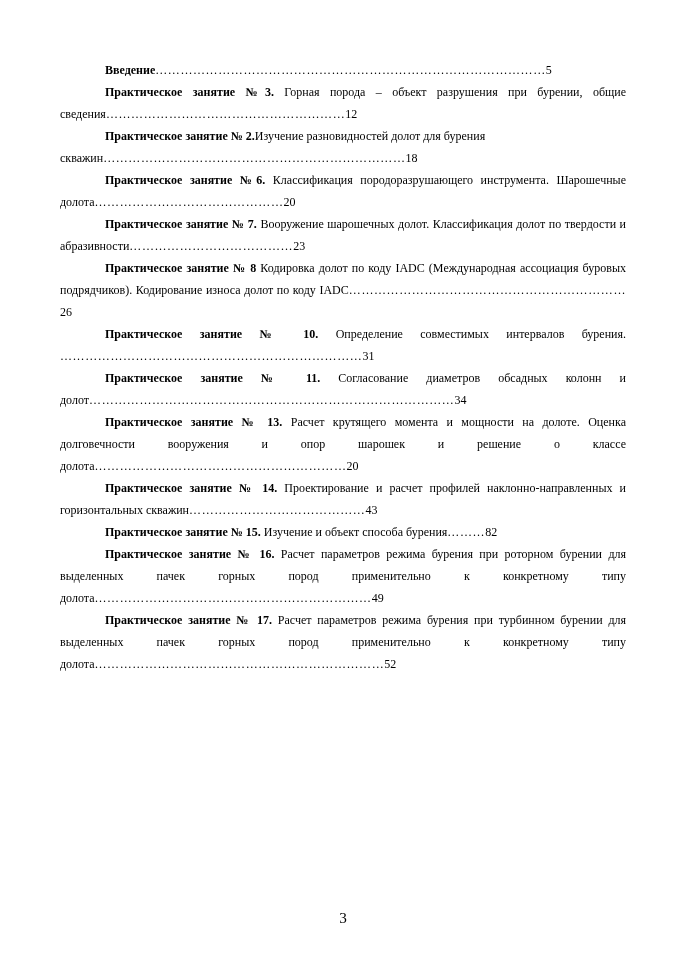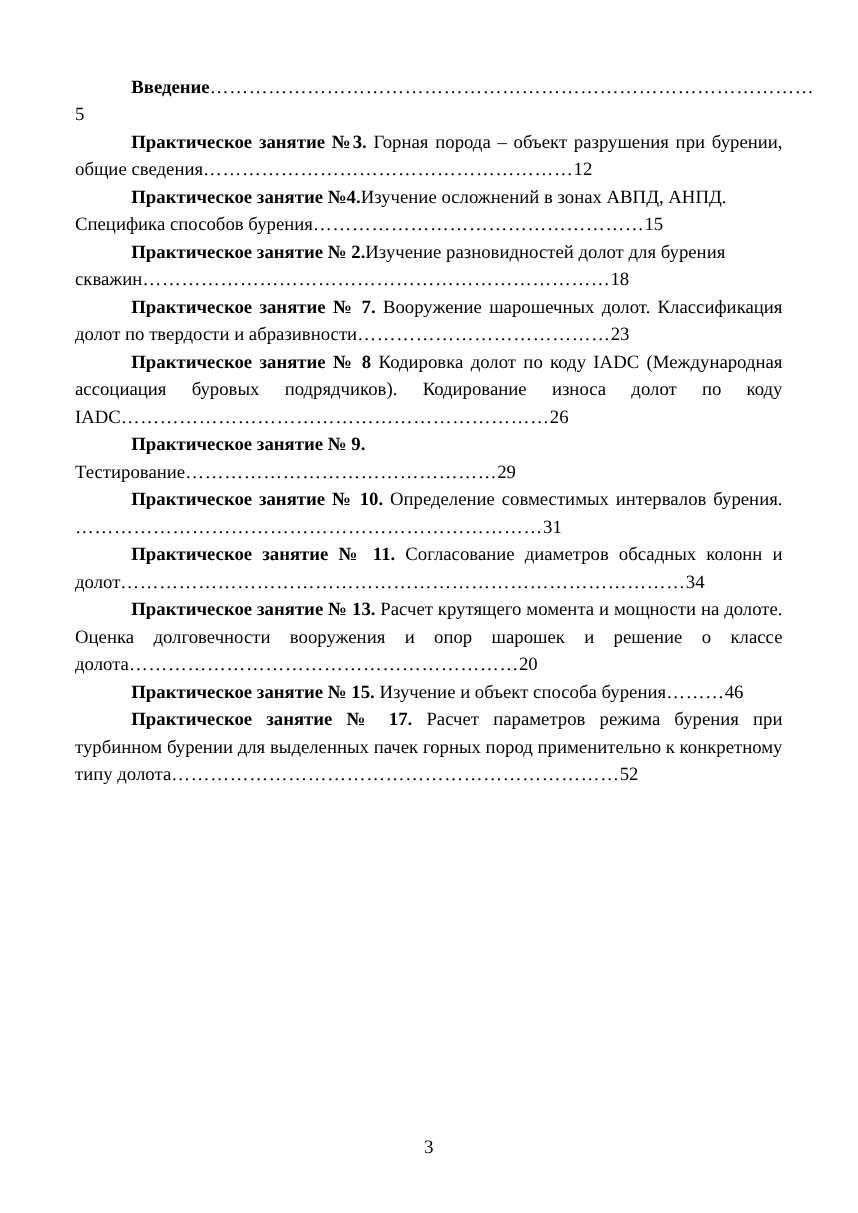--- a/index.html
+++ b/index.html
@@ -29,21 +29,21 @@
     position: absolute;
     left: 60px;
     top: 59px;
     width: 566px;
   }
 
   
   .toc-entry {
     margin: 0;
     padding: 0;
-    font-size: 15px;
+    font-size: 12px;
     line-height: 22px;
     text-align: justify;
     text-justify: inter-word;
     text-indent: 45px;
     word-spacing: normal;
     hyphens: none;
   }
 
   
   .toc-entry .title {
@@ -82,27 +82,28 @@
   }
 </style>
 </head>
 <body>
 
 <div id="page">
 
   <div id="toc">
       <p class="toc-entry no-justify"><span class="title">Введение</span><span class="leader">…………………………………………………………………………………</span><span class="page">5</span></p>
       <p class="toc-entry"><span class="title">Практическое занятие №3.</span><span> </span><span class="desc">Горная порода – объект разрушения при бурении, общие сведения</span><span class="leader">…………………………………………………</span><span class="page">12</span></p>
-      <p class="toc-entry no-justify"><span class="title">Практическое занятие №4.</span><span class="desc">Изучение осложнений в зонах АВПД, АНПД. Специфика способов бурения</span><span class="leader">……………………………………………</span><span class="page">15</span></p>
       <p class="toc-entry no-justify"><span class="title">Практическое занятие № 2.</span><span class="desc">Изучение разновидностей долот для бурения скважин</span><span class="leader">………………………………………………………………</span><span class="page">18</span></p>
+      <p class="toc-entry"><span class="title">Практическое занятие №6.</span><span> </span><span class="desc">Классификация породоразрушающего инструмента. Шарошечные долота</span><span class="leader">………………………………………</span><span class="page">20</span></p>
       <p class="toc-entry"><span class="title">Практическое занятие № 7.</span><span> </span><span class="desc">Вооружение шарошечных долот. Классификация долот по твердости и абразивности</span><span class="leader">…………………………………</span><span class="page">23</span></p>
       <p class="toc-entry"><span class="title">Практическое занятие № 8</span><span> </span><span class="desc">Кодировка долот по коду IADC (Международная ассоциация буровых подрядчиков). Кодирование износа долот по коду IADC</span><span class="leader">…………………………………………………………</span><span class="page">26</span></p>
-      <p class="toc-entry no-justify"><span class="title">Практическое занятие № 9.</span><span> </span><span class="desc">Тестирование</span><span class="leader">…………………………………………</span><span class="page">29</span></p>
       <p class="toc-entry"><span class="title">Практическое занятие № 10.</span><span> </span><span class="desc">Определение совместимых интервалов бурения. </span><span class="leader">………………………………………………………………</span><span class="page">31</span></p>
       <p class="toc-entry"><span class="title">Практическое занятие № 11.</span><span> </span><span class="desc">Согласование диаметров обсадных колонн и долот</span><span class="leader">……………………………………………………………………………</span><span class="page">34</span></p>
       <p class="toc-entry"><span class="title">Практическое занятие № 13.</span><span> </span><span class="desc">Расчет крутящего момента и мощности на долоте. Оценка долговечности вооружения и опор шарошек и решение о классе долота</span><span class="leader">……………………………………………………</span><span class="page">20</span></p>
-      <p class="toc-entry no-justify"><span class="title">Практическое занятие № 15.</span><span> </span><span class="desc">Изучение и объект способа бурения</span><span class="leader">………</span><span class="page">46</span></p>
+      <p class="toc-entry"><span class="title">Практическое занятие № 14.</span><span> </span><span class="desc">Проектирование и расчет профилей наклонно-направленных и горизонтальных скважин</span><span class="leader">……………………………………</span><span class="page">43</span></p>
+      <p class="toc-entry no-justify"><span class="title">Практическое занятие № 15.</span><span> </span><span class="desc">Изучение и объект способа бурения</span><span class="leader">………</span><span class="page">82</span></p>
+      <p class="toc-entry"><span class="title">Практическое занятие № 16.</span><span> </span><span class="desc">Расчет параметров режима бурения при роторном бурении для выделенных пачек горных пород применительно к конкретному типу долота</span><span class="leader">…………………………………………………………</span><span class="page">49</span></p>
       <p class="toc-entry"><span class="title">Практическое занятие № 17.</span><span> </span><span class="desc">Расчет параметров режима бурения при турбинном бурении для выделенных пачек горных пород применительно к конкретному типу долота</span><span class="leader">……………………………………………………………</span><span class="page">52</span></p>
     </div>
 
   <div id="folio">3</div>
 
 </div>
 
 </body></html>

